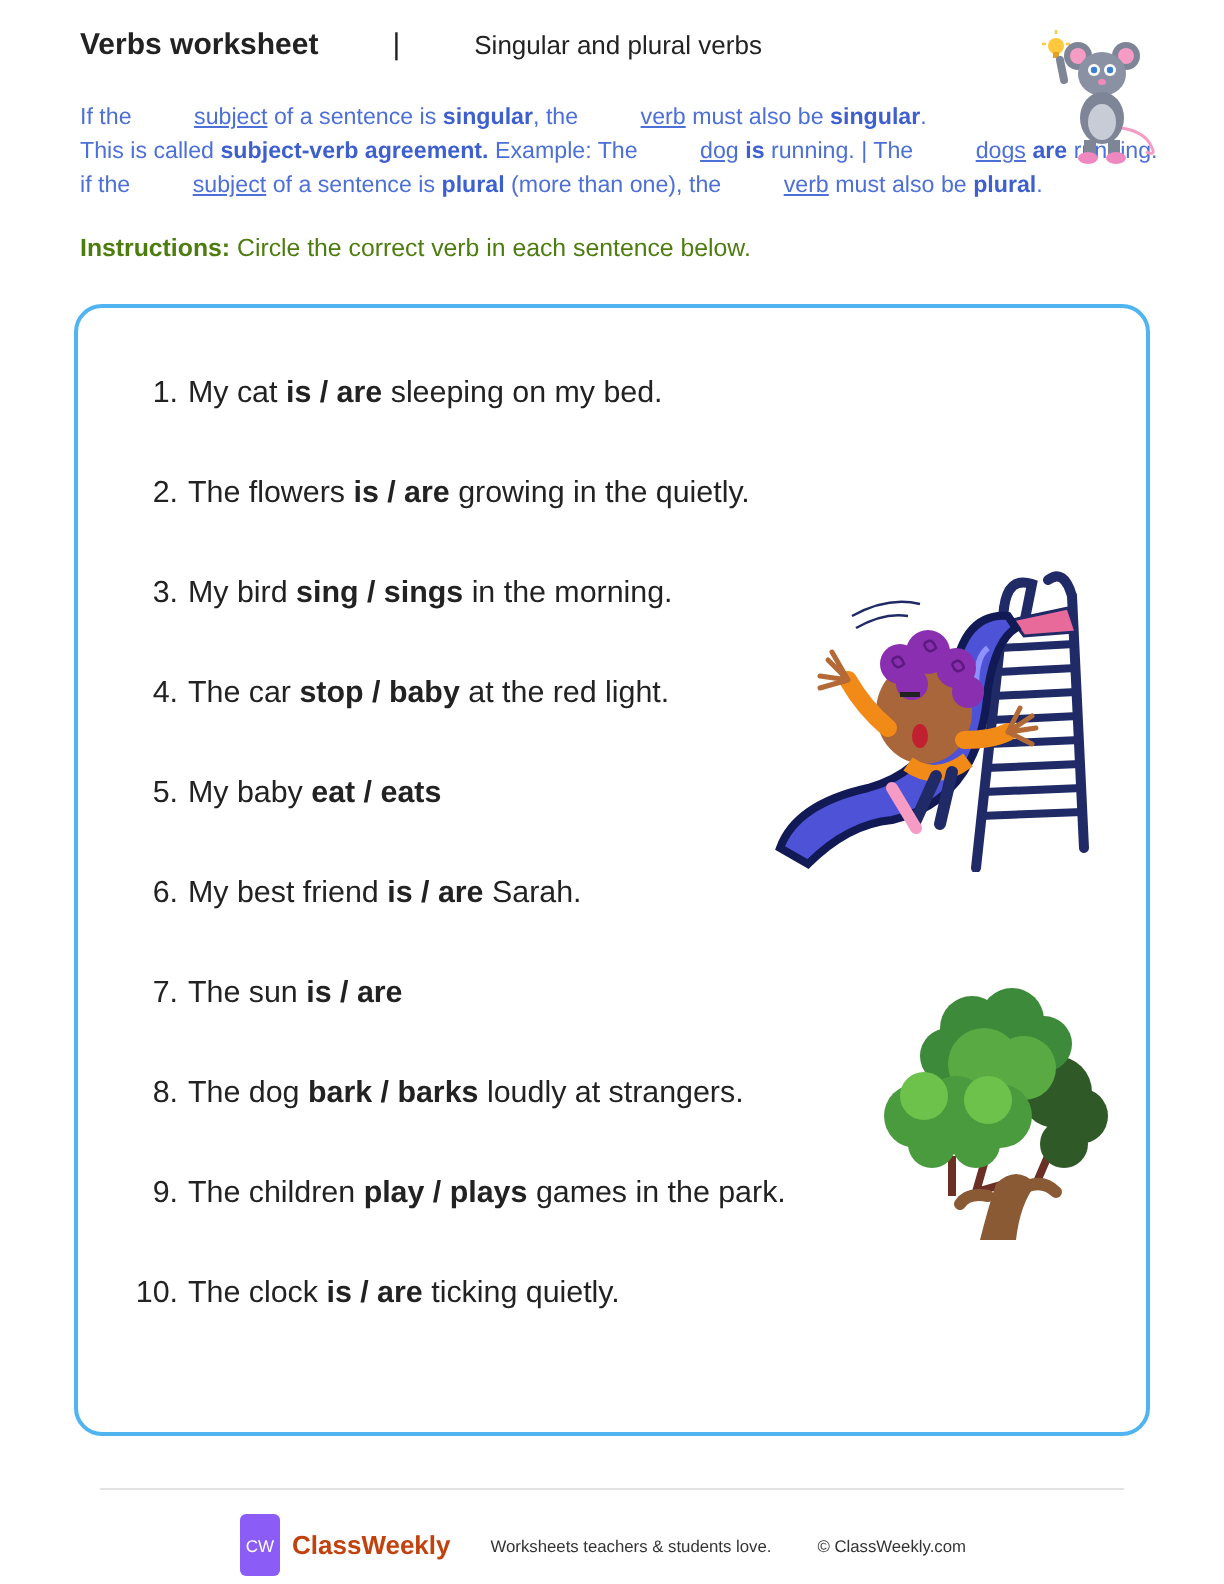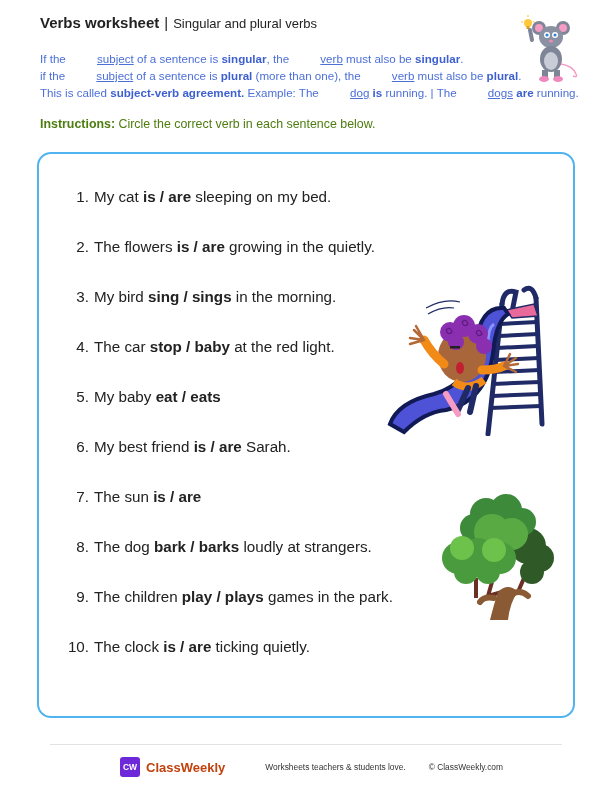--- a/index.html
+++ b/index.html
@@ -1,19 +1,19 @@
 <!DOCTYPE html>
 <html><head>
 <meta charset="utf-8">
 <style>
   * { box-sizing: border-box; margin: 0; padding: 0; }
   html, body { width: 612px; height: 792px; background: #ffffff; overflow: hidden; }
   body { position: relative; font-family: "Liberation Sans", "DejaVu Sans", sans-serif; color: #222; }
 
-  .title-row { position: absolute; left: 40px; top: 14px; display: flex; align-items: baseline; white-space: nowrap; }
+  .title-row { position: absolute; left: 40px; top: 14px; display: flex; align-items: baseline; white-space: nowrap; gap: 32px; }
   .title-main { font-weight: bold; font-size: 15px; color: #222; }
   .title-sep { font-size: 15px; margin: 0 5px; color: #222; }
   .title-sub { font-size: 13px; color: #222; }
 
   .intro { position: absolute; left: 40px; top: 50px; font-size: 11.6px; line-height: 17px; color: #4c6fd8; white-space: nowrap; }
   .intro b { color: #3d5fcf; }
   .intro u { text-decoration: underline; margin-left: 28px; }
 
   .instructions { position: absolute; left: 40px; top: 117px; font-size: 12.4px; color: #4d7c0f; white-space: nowrap; }
   .instructions b { font-weight: bold; }
@@ -25,43 +25,43 @@
   .sentences { position: absolute; left: 62px; top: 188px; list-style: none; }
   .sentence { height: 50px; font-size: 15.2px; color: #222; white-space: nowrap; display: flex; }
   .num { display: inline-block; width: 27px; text-align: right; margin-right: 5px; }
   .sentence b { font-weight: bold; }
 
   .slide-art { position: absolute; left: 384px; top: 284px; width: 172px; height: 152px; }
   .tree-art { position: absolute; left: 436px; top: 492px; width: 120px; height: 128px; }
 
   .footer-line { position: absolute; left: 50px; top: 744px; width: 512px; height: 1px; background: #e2e2e2; }
   .footer { position: absolute; left: 120px; top: 757px; display: flex; align-items: center; white-space: nowrap; }
-  .logo-badge { width: 20px; height: 20px; background: #6d28d9; border-radius: 3px; color: #fff; font-size: 8.5px; font-weight: bold; display: flex; align-items: center; justify-content: center; }
+  .logo-badge { width: 20px; height: 31px; background: #8b5cf6; border-radius: 3px; color: #fff; font-size: 8.5px; font-weight: normal; display: flex; align-items: center; justify-content: center; }
   .logo-text { margin-left: 6px; font-size: 13px; font-weight: bold; color: #c2410c; }
-  .tagline { margin-left: 40px; font-size: 8.4px; color: #333; }
+  .tagline { margin-left: 20px; font-size: 8.4px; color: #333; }
   .copyright { margin-left: 23px; font-size: 8.4px; color: #333; }
 </style>
 </head>
 <body>
 
 <div class="title-row">
   <span class="title-main">Verbs worksheet</span>
   <span class="title-sep">|</span>
   <span class="title-sub">Singular and plural verbs</span>
 </div>
 
 <div class="intro">
   <div>
     <span>If the </span><u>subject</u><span> of a sentence is </span><b>singular</b><span>, the </span><u>verb</u><span> must also be </span><b>singular</b><span>.</span>
   </div>
   <div>
-    <span>if the </span><u>subject</u><span> of a sentence is </span><b>plural</b><span> (more than one), the </span><u>verb</u><span> must also be </span><b>plural</b><span>.</span>
+    <span>This is called </span><b>subject-verb agreement.</b><span> Example: The </span><u>dog</u><span> </span><b>is</b><span> running. | The </span><u>dogs</u><span> </span><b>are</b><span> running.</span>
   </div>
   <div>
-    <span>This is called </span><b>subject-verb agreement.</b><span> Example: The </span><u>dog</u><span> </span><b>is</b><span> running. | The </span><u>dogs</u><span> </span><b>are</b><span> running.</span>
+    <span>if the </span><u>subject</u><span> of a sentence is </span><b>plural</b><span> (more than one), the </span><u>verb</u><span> must also be </span><b>plural</b><span>.</span>
   </div>
 </div>
 
 <div class="instructions">
   <b>Instructions:</b><span> Circle the correct verb in each sentence below.</span>
 </div>
 
 <svg class="mascot" viewBox="0 0 64 70">
   <circle cx="10" cy="9" r="4" fill="#ffc83d"></circle>
   <rect x="8.5" y="12" width="3" height="3" fill="#e0a020"></rect>

